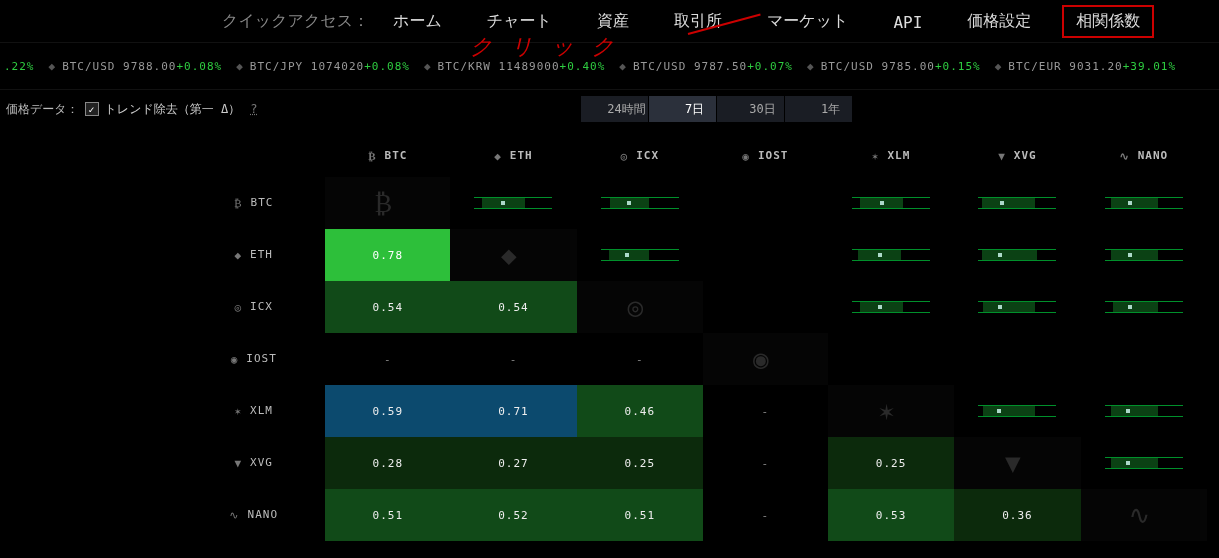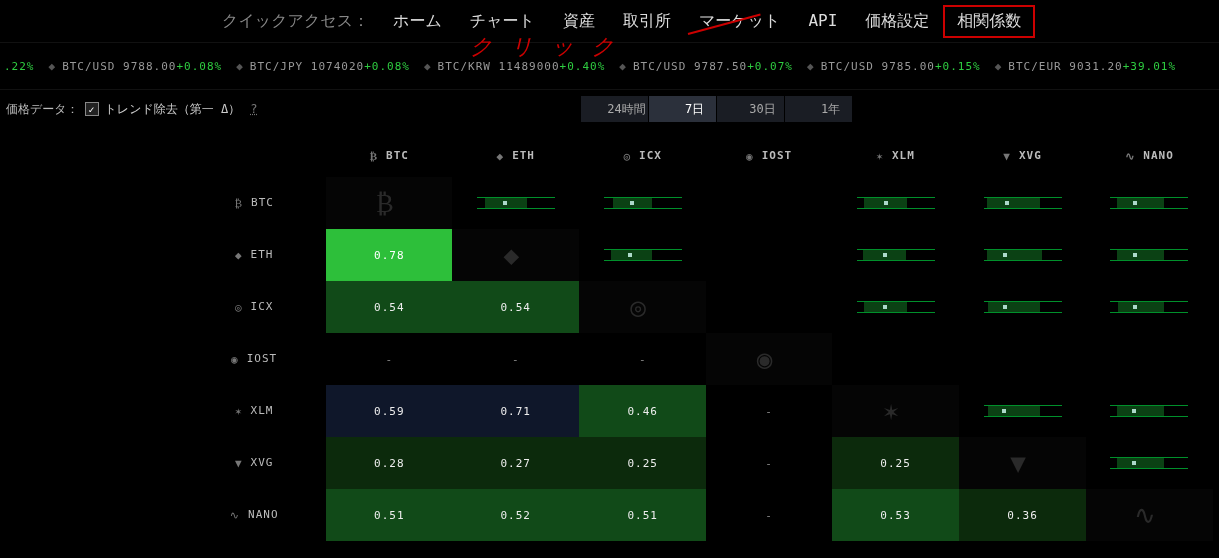--- a/index.html
+++ b/index.html
@@ -16,21 +16,21 @@
 
   
   .topnav {
     display: flex;
     align-items: center;
     height: 42px;
     padding: 0 12px;
     font-size: 16px;
   }
   .quick-label { color: #888; margin-left: 210px; margin-right: 10px; }
-  .nav-items { display: flex; gap: 0; }
+  .nav-items { display: flex; gap: 17px; align-items: flex-end; }
   .nav-item {
     padding: 6px 14px;
     color: #ddd;
     cursor: pointer;
     white-space: nowrap;
   }
   .nav-item.highlight {
     border: 2px solid #c00;
     padding: 4px 12px;
   }
@@ -107,21 +107,21 @@
     font-size:12px;
     padding-left:24px;
   }
   .ptab.active { background:#2b303b; color:#fff; }
 
   
   .matrix-wrap {
     position: absolute;
     top: 135px;
     left: 200px;
-    right: 6px;
+    right: 12px;
   }
   .matrix {
     border-collapse: collapse;
     font-family: monospace;
     font-size: 11px;
     letter-spacing: 1px;
     color:#ccc;
   }
   .matrix th, .matrix td {
     width: 128px;
@@ -133,21 +133,21 @@
   .matrix thead th { height: 42px; color:#bbb; }
   .rowhdr { text-align: right; padding-right: 18px; color:#bbb; width:120px;}
   .coin-ico { color:#777; margin-right:8px; font-size:11px; display:inline-block; vertical-align:middle;}
   .coin-ico.big { font-size:26px; color:#2a2a2a; }
 
   .diag { background:#050505; }
   .cell-empty { color:#888; }
   .cell-val { color:#eee; }
   .lvl1 { background:#0c2a0c; }
   .lvl2 { background:#114a18; }
-  .lvl3 { background:#0f172a; }
+  .lvl3 { background:#0c4a6e; }
   .lvl4 { background:#2dbf3a; color:#fff;}
 
   
   .range {
     position:relative;
     width:78px; height:12px;
     margin:0 auto;
     border-top:1px solid #0a3; border-bottom:1px solid #0a3;
     opacity:0.85;
   }

